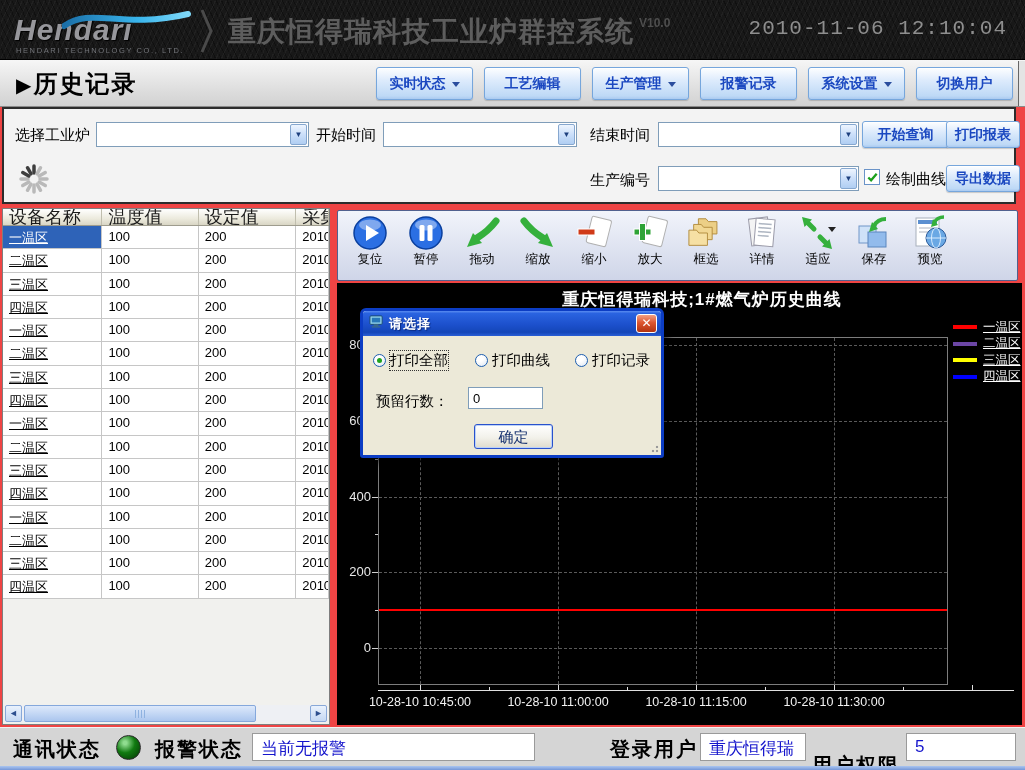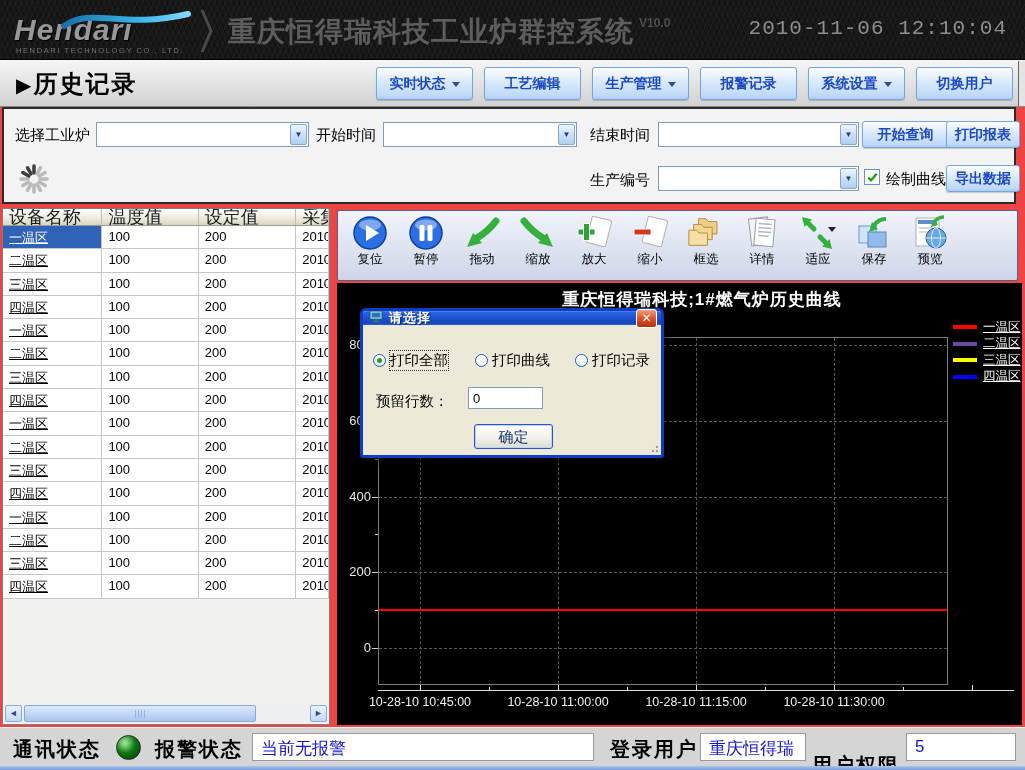--- a/index.html
+++ b/index.html
@@ -102,21 +102,21 @@
   .redline { left:42px; width:568px; height:2px; }
   .legend { left:616px; top:36px; }
   .legend-item { display:flex; align-items:center; gap:6px; height:16px; margin-bottom:0.5px;}
   .legend-swatch { width:24px; height:4px; }
   .legend-label { font-size:12.5px; color:#fff; text-decoration:underline; white-space:nowrap;}
 
   
   .dialog { left:360px; top:308px; width:304px; height:150px;
     background:#ece9d8; border:3px solid #0c3dc4; border-radius:6px 6px 3px 3px;
     box-shadow:3px 4px 8px rgba(0,0,0,.65); }
-  .dlg-titlebar { position:absolute; left:0; top:0; right:0; height:14px;
+  .dlg-titlebar { position:absolute; left:0; top:0; right:0; height:25px;
     background:linear-gradient(180deg,#5a8cf0 0%,#2a63e0 10%,#1c50cc 55%,#1446b8 85%,#2a5ed6 100%);
     border-radius:3px 3px 0 0; display:flex; align-items:center; padding:0 4px 0 6px;}
   .dlg-title { color:#fff; font-weight:bold; font-size:13px; margin-left:5px;
     text-shadow:1px 1px 1px #0a2a80; letter-spacing:1px; flex:1;}
   .dlg-close { width:21px; height:19px; border:1px solid #fff; border-radius:3px;
     background:linear-gradient(#f2a083,#dd5630 45%,#b23310); color:#fff; font-size:12px; font-weight:bold;
     line-height:17px; text-align:center; }
   .radio-item { position:absolute; top:40px; display:flex; align-items:center; gap:4px;}
   .radio { width:13px; height:13px; border:1px solid #1d5eb0; border-radius:50%;
     background:radial-gradient(circle at 35% 30%, #fff 30%, #dbe6f2); position:relative;}
@@ -378,29 +378,29 @@
       <div class="tool"><span><svg viewBox="0 0 38 38">
             <path d="M33 7 C27 15 22 19 14 24" stroke="#35b03c" stroke-width="7" fill="none" stroke-linecap="round"></path>
             <polygon points="4,33 19,29 10,19" fill="#35b03c"></polygon>
           </svg></span><div class="tlabel">拖动</div></div>
       <div class="tool"><span><svg viewBox="0 0 38 38">
             <path d="M5 7 C11 15 16 19 24 24" stroke="#35b03c" stroke-width="7" fill="none" stroke-linecap="round"></path>
             <polygon points="34,33 19,29 28,19" fill="#35b03c"></polygon>
           </svg></span><div class="tlabel">缩放</div></div>
       <div class="tool"><span><svg viewBox="0 0 38 38">
             <rect x="14" y="4" width="20" height="27" rx="2" fill="#fff" stroke="#b0b0b0" transform="rotate(14 24 17)"></rect>
+            <rect x="3" y="15" width="17" height="6" fill="#d03a18" stroke="#fff"></rect>
+          </svg></span><div class="tlabel">缩小</div></div>
+      <div class="tool"><span><svg viewBox="0 0 38 38">
+            <rect x="14" y="4" width="20" height="27" rx="2" fill="#fff" stroke="#b0b0b0" transform="rotate(14 24 17)"></rect>
             <g stroke="#fff">
               <rect x="3" y="15" width="17" height="6" fill="#2ea336"></rect>
               <rect x="8.5" y="9.5" width="6" height="17" fill="#2ea336"></rect>
             </g>
           </svg></span><div class="tlabel">放大</div></div>
-      <div class="tool"><span><svg viewBox="0 0 38 38">
-            <rect x="14" y="4" width="20" height="27" rx="2" fill="#fff" stroke="#b0b0b0" transform="rotate(14 24 17)"></rect>
-            <rect x="3" y="15" width="17" height="6" fill="#d03a18" stroke="#fff"></rect>
-          </svg></span><div class="tlabel">缩小</div></div>
       <div class="tool"><span><svg viewBox="0 0 40 38">
             <g stroke="#b28c3e">
               <path d="M12 4 h8 l2.5 3 h9 v13 h-19.5 z" fill="#eccf86"></path>
               <path d="M7 10 h8 l2.5 3 h9 v13 h-19.5 z" fill="#f1d793"></path>
               <path d="M2 16 h8 l2.5 3 h9 v13 h-19.5 z" fill="#f6e0a4"></path>
             </g>
           </svg></span><div class="tlabel">框选</div></div>
       <div class="tool"><span><svg viewBox="0 0 38 38">
             <rect x="7" y="4" width="19" height="27" fill="#f4f4f4" stroke="#9a9aa8" transform="rotate(-7 16 17)"></rect>
             <rect x="12" y="5" width="19" height="27" fill="#fff" stroke="#9a9aa8" transform="rotate(5 22 18)"></rect>
@@ -532,21 +532,21 @@
     <div class="abs dlg-rows-label">预留行数：</div>
     <input class="abs dlg-rows-input" value="0" style="">
     <div class="abs dlg-ok">确定</div>
     <div class="abs dlg-grip"></div>
   </div>
 
   <div class="abs statusbar">
     <div class="abs sb-label" style="left:13px; top:8px;">通讯状态</div>
     <div class="abs orb"></div>
     <div class="abs sb-label" style="left:155px; top:8px;">报警状态</div>
-    <div class="abs sb-field" style="left:252px; top:5px; width:342px; height:28px;">当前无报警</div>
+    <div class="abs sb-field" style="left:252px; top:5px; width:283px; height:28px;">当前无报警</div>
     <div class="abs sb-label" style="left:610px; top:8px;">登录用户</div>
     <div class="abs sb-field" style="left:700px; top:5px; width:106px; height:28px;">重庆恒得瑞</div>
     <div class="abs sb-label" style="left:812px; top:24px;">用户权限</div>
     <div class="abs sb-field" style="left:906px; top:5px; width:110px; height:28px;">5</div>
   </div>
   <div class="abs bottom-strip"></div>
 
 </div>
 
 </body></html>

